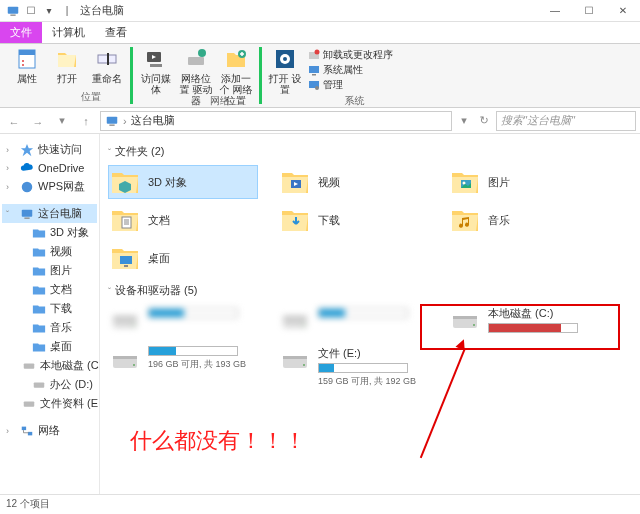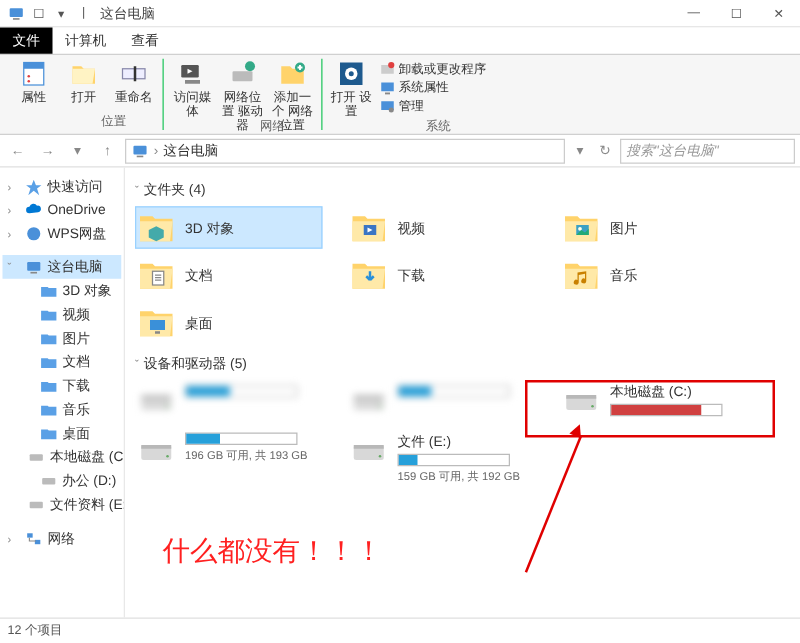--- a/index.html
+++ b/index.html
@@ -5,23 +5,23 @@
 * { box-sizing: border-box; margin: 0; padding: 0; font-family: "Microsoft YaHei", "Segoe UI", sans-serif; }
 body { width: 640px; height: 514px; overflow: hidden; background: #fff; position: relative; font-size: 11px; }
 .titlebar { height: 22px; background: #fff; display: flex; align-items: center; border-bottom: 1px solid #e0e0e0; }
 .titlebar .sys-icons { display: flex; gap: 4px; padding-left: 6px; align-items: center; }
 .sys-icons span { width: 14px; height: 14px; display: inline-flex; align-items: center; justify-content: center; color: #555; font-size: 10px; }
 .titlebar .title { margin-left: 6px; color: #444; font-size: 11px; }
 .titlebar .win-btns { margin-left: auto; display: flex; }
 .win-btn { width: 34px; height: 22px; display: flex; align-items: center; justify-content: center; color: #555; font-size: 10px; cursor: pointer; }
 .tabbar { height: 22px; display: flex; align-items: flex-end; background: #fff; border-bottom: 1px solid #d0d0d0; }
 .tab { padding: 3px 10px; font-size: 11px; color: #333; cursor: pointer; }
-.tab.active { background: #000000; color: #fff; }
+.tab.active { background: #d946ef; color: #fff; }
 .ribbon { height: 64px; background: #f6f6f6; border-bottom: 1px solid #d0d0d0; display: flex; padding: 3px 4px; }
-.rgroup { display: flex; flex-direction: column; align-items: center; padding: 0 6px; border-right: 1px solid #22c55e; }
+.rgroup { display: flex; flex-direction: column; align-items: center; padding: 0 6px; border-right: 3px solid #22c55e; }
 .rgroup:last-child { border-right: none; }
 .rrow { display: flex; gap: 6px; align-items: flex-start; height: 46px; }
 .rbtn { display: flex; flex-direction: column; align-items: center; width: 34px; cursor: pointer; }
 .rbtn.small-col { width: auto; align-items: flex-start; gap: 0; }
 .rbtn.small-col .line { display: flex; align-items: center; gap: 3px; font-size: 10px; color: #333; height: 15px; cursor: pointer; }
 .rbtn.small-col .line .ic { width: 12px; height: 12px; }
 .ricon { width: 24px; height: 24px; margin-bottom: 2px; }
 .rlbl { font-size: 10px; color: #333; text-align: center; line-height: 11px; }
 .rcap { font-size: 10px; color: #666; margin-top: 1px; margin-left: 48px; }
 .navbar { height: 26px; display: flex; align-items: center; border-bottom: 1px solid #e0e0e0; padding: 0 4px; gap: 4px; }
@@ -320,21 +320,21 @@
           <rect x="2" y="3" width="5" height="4" fill="#4a90d9"></rect>
           <rect x="9" y="9" width="5" height="4" fill="#4a90d9"></rect>
           <path d="M4 7v3h6" stroke="#888" fill="none"></path>
         </svg>
         <span>网络</span>
       </div>
     </div>
   <div class="content">
     <div class="section-hdr">
       <span class="chev">ˇ</span>
-      <span>文件夹 (4)</span>
+      <span>文件夹 (2)</span>
     </div>
     <div class="folder-grid" id="folders">
         <div class="folder-item sel">
           <svg class="fic" viewBox="0 0 30 30">
             <path d="M2 6h10l2 2h14v18H2z" fill="#ffd36b"></path>
             <path d="M2 10h26l-2 16H2z" fill="#ffe9a8"></path>
             <path d="M15 14l6 3v6l-6 3-6-3v-6z" fill="#4aa"></path>
           </svg>
           <span class="flbl">3D 对象</span>
         </div>

